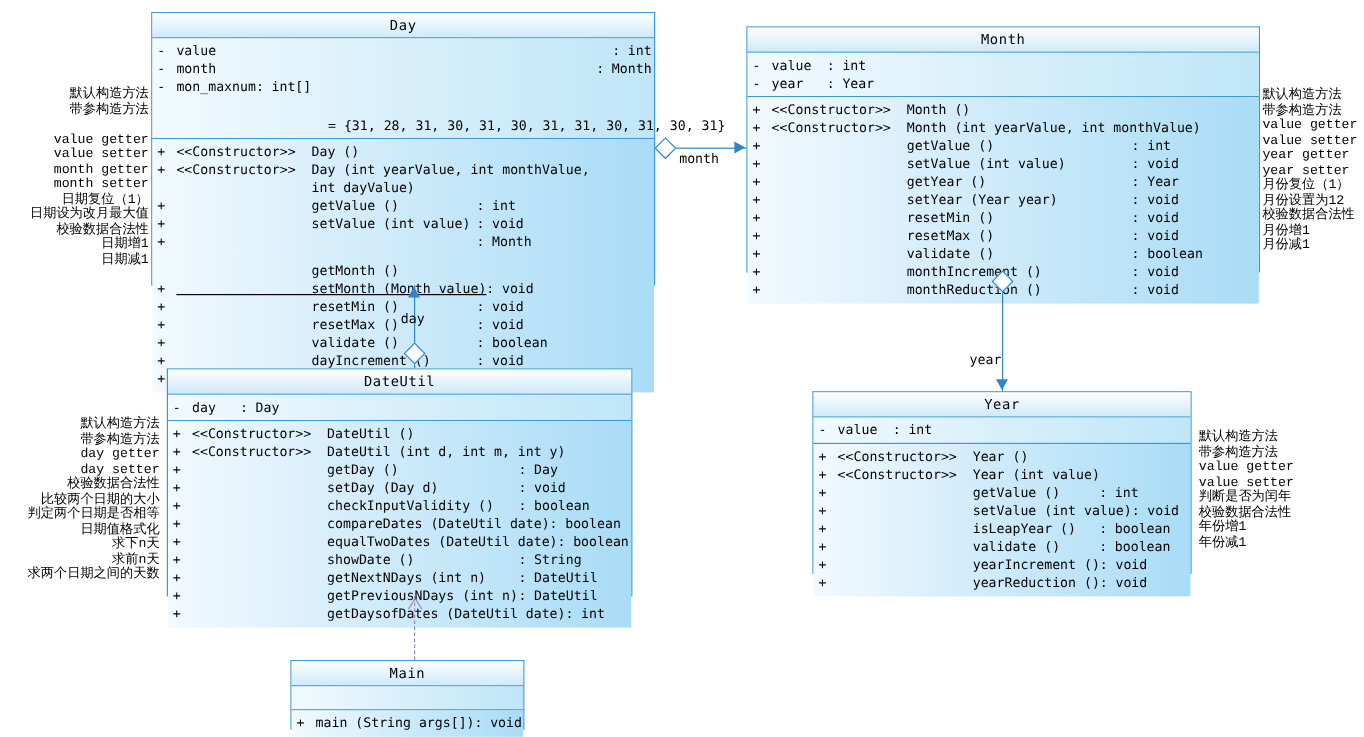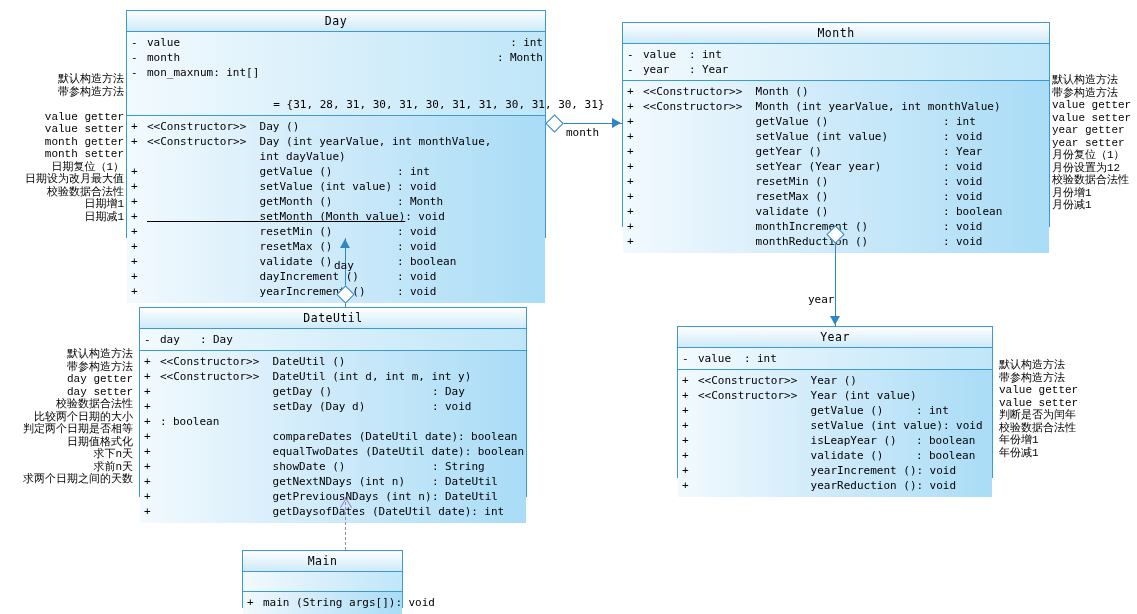--- a/index.html
+++ b/index.html
@@ -88,21 +88,21 @@
       <div class="row"><span class="vis">-</span><span class="nm">value</span><span class="colon">:</span><span class="ty">int</span></div>
       <div class="row"><span class="vis">-</span><span class="nm">month</span><span class="colon">:</span><span class="ty">Month</span></div>
       <div class="row"><span class="vis">-</span><span class="nm">mon_maxnum</span><span class="colon">:</span><span class="ty">int[]</span><span class="ty" style="padding-left: 14px; margin-top: 32px;">= {31, 28, 31, 30, 31, 30, 31, 31, 30, 31, 30, 31}</span></div>
     </div>
   <div class="uml-ops">
       <div class="row"><span class="vis">+</span><span class="nm" style="flex: 0 0 250px;">&lt;&lt;Constructor&gt;&gt;  Day ()</span></div>
       <div class="row"><span class="vis">+</span><span class="nm" style="flex: 0 0 250px;">&lt;&lt;Constructor&gt;&gt;  Day (int yearValue, int monthValue,</span></div>
       <div class="row"><span class="vis"></span><span class="nm" style="flex: 0 0 250px;">                 int dayValue)</span></div>
       <div class="row"><span class="vis">+</span><span class="nm" style="flex: 0 0 250px;">                 getValue ()</span><span class="colon">:</span><span class="ty">int</span></div>
       <div class="row"><span class="vis">+</span><span class="nm" style="flex: 0 0 250px;">                 setValue (int value)</span><span class="colon">:</span><span class="ty">void</span></div>
-      <div class="row"><span class="vis">+</span><span class="nm" style="flex: 0 0 250px;">                 getMonth ()</span><span class="colon">:</span><span class="ty">Month</span></div>
+      <div class="row"><span class="vis">+</span><span class="nm" style="flex: 0 0 250px; margin-top: 24px;">                 getMonth ()</span><span class="colon">:</span><span class="ty">Month</span></div>
       <div class="row"><span class="vis">+</span><span class="nm" style="flex: 0 0 250px; text-decoration: underline;">                 setMonth (Month value)</span><span class="colon">:</span><span class="ty">void</span></div>
       <div class="row"><span class="vis">+</span><span class="nm" style="flex: 0 0 250px;">                 resetMin ()</span><span class="colon">:</span><span class="ty">void</span></div>
       <div class="row"><span class="vis">+</span><span class="nm" style="flex: 0 0 250px;">                 resetMax ()</span><span class="colon">:</span><span class="ty">void</span></div>
       <div class="row"><span class="vis">+</span><span class="nm" style="flex: 0 0 250px;">                 validate ()</span><span class="colon">:</span><span class="ty">boolean</span></div>
       <div class="row"><span class="vis">+</span><span class="nm" style="flex: 0 0 250px;">                 dayIncrement ()</span><span class="colon">:</span><span class="ty">void</span></div>
       <div class="row"><span class="vis">+</span><span class="nm" style="flex: 0 0 250px;">                 yearIncrement ()</span><span class="colon">:</span><span class="ty">void</span></div>
     </div>
 </div>
 
 <div class="uml-class" id="box-month" style="left:622px;top:22px;width:428px;height:205px;">
@@ -129,21 +129,21 @@
 <div class="uml-class" id="box-dateutil" style="left:139px;top:307px;width:388px;height:190px;">
   <div class="uml-head">DateUtil</div>
   <div class="uml-attrs">
       <div class="row"><span class="vis">-</span><span class="nm" style="flex: 0 0 40px;">day</span><span class="colon">:</span><span class="ty">Day</span></div>
     </div>
   <div class="uml-ops">
       <div class="row"><span class="vis">+</span><span class="nm" style="flex: 0 0 272px;">&lt;&lt;Constructor&gt;&gt;  DateUtil ()</span></div>
       <div class="row"><span class="vis">+</span><span class="nm" style="flex: 0 0 272px;">&lt;&lt;Constructor&gt;&gt;  DateUtil (int d, int m, int y)</span></div>
       <div class="row"><span class="vis">+</span><span class="nm" style="flex: 0 0 272px;">                 getDay ()</span><span class="colon">:</span><span class="ty">Day</span></div>
       <div class="row"><span class="vis">+</span><span class="nm" style="flex: 0 0 272px;">                 setDay (Day d)</span><span class="colon">:</span><span class="ty">void</span></div>
-      <div class="row"><span class="vis">+</span><span class="colon">:</span><span class="ty">boolean</span></div>
+      <div class="row"><span class="vis">+</span><span class="nm" style="flex: 0 0 272px;">                 checkInputValidity ()</span><span class="colon">:</span><span class="ty">boolean</span></div>
       <div class="row"><span class="vis">+</span><span class="nm" style="flex: 0 0 272px;">                 compareDates (DateUtil date)</span><span class="colon">:</span><span class="ty">boolean</span></div>
       <div class="row"><span class="vis">+</span><span class="nm" style="flex: 0 0 272px;">                 equalTwoDates (DateUtil date)</span><span class="colon">:</span><span class="ty">boolean</span></div>
       <div class="row"><span class="vis">+</span><span class="nm" style="flex: 0 0 272px;">                 showDate ()</span><span class="colon">:</span><span class="ty">String</span></div>
       <div class="row"><span class="vis">+</span><span class="nm" style="flex: 0 0 272px;">                 getNextNDays (int n)</span><span class="colon">:</span><span class="ty">DateUtil</span></div>
       <div class="row"><span class="vis">+</span><span class="nm" style="flex: 0 0 272px;">                 getPreviousNDays (int n)</span><span class="colon">:</span><span class="ty">DateUtil</span></div>
       <div class="row"><span class="vis">+</span><span class="nm" style="flex: 0 0 272px;">                 getDaysofDates (DateUtil date)</span><span class="colon">:</span><span class="ty">int</span></div>
     </div>
 </div>
 
 <div class="uml-class" id="box-year" style="left:677px;top:326px;width:316px;height:152px;">
@@ -156,21 +156,21 @@
       <div class="row"><span class="vis">+</span><span class="nm" style="flex: 0 0 218px;">&lt;&lt;Constructor&gt;&gt;  Year (int value)</span></div>
       <div class="row"><span class="vis">+</span><span class="nm" style="flex: 0 0 218px;">                 getValue ()</span><span class="colon">:</span><span class="ty">int</span></div>
       <div class="row"><span class="vis">+</span><span class="nm" style="flex: 0 0 218px;">                 setValue (int value)</span><span class="colon">:</span><span class="ty">void</span></div>
       <div class="row"><span class="vis">+</span><span class="nm" style="flex: 0 0 218px;">                 isLeapYear ()</span><span class="colon">:</span><span class="ty">boolean</span></div>
       <div class="row"><span class="vis">+</span><span class="nm" style="flex: 0 0 218px;">                 validate ()</span><span class="colon">:</span><span class="ty">boolean</span></div>
       <div class="row"><span class="vis">+</span><span class="nm" style="flex: 0 0 218px; text-align: center;">                 yearIncrement ()</span><span class="colon">:</span><span class="ty">void</span></div>
       <div class="row"><span class="vis">+</span><span class="nm" style="flex: 0 0 218px;">                 yearReduction ()</span><span class="colon">:</span><span class="ty">void</span></div>
     </div>
 </div>
 
-<div class="uml-class" id="box-main" style="left:242px;top:550px;width:161px;height:58px;">
+<div class="uml-class" id="box-main" style="left:242px;top:550px;width:195px;height:58px;">
   <div class="uml-head">Main</div>
   <div class="uml-attrs uml-empty"></div>
   <div class="uml-ops">
       <div class="row"><span class="vis">+</span><span class="nm" style="flex: 0 0 124px;">main (String args[])</span><span class="colon">:</span><span class="ty">void</span></div>
     </div>
 </div>
 
 <div class="notes right-al" style="left:0px;top:73px;width:124px;">默认构造方法
 带参构造方法
 

